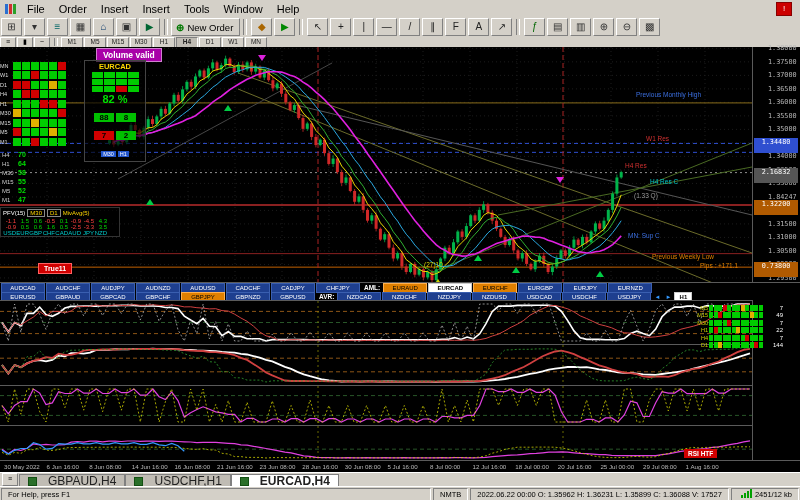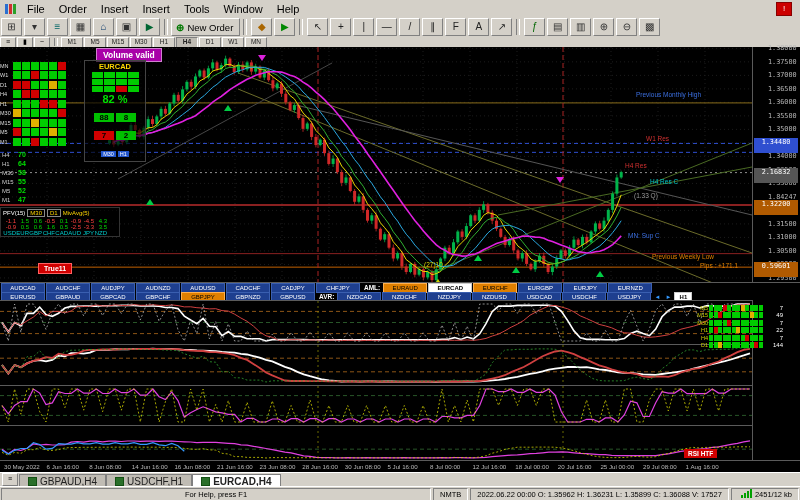--- a/index.html
+++ b/index.html
@@ -91,30 +91,30 @@
             font-weight:bold;padding:0 4px;line-height:9px;}
   
   #time-axis{position:absolute;left:0;top:460px;width:800px;height:12px;background:#000;
              border-top:1px solid #5a5a5a;box-sizing:border-box;}
   .ta-lbl{position:absolute;top:2px;font-size:6.2px;color:#b8b8b8;white-space:nowrap;}
   
   #tabsbar{position:absolute;left:0;top:472px;width:800px;height:14px;background:#d4d0c8;
            border-top:1px solid #fff;display:flex;align-items:flex-end;}
   .tabbar-btn{width:14px;height:11px;margin:0 1px 1px 2px;border:1px solid;
               border-color:#fff #808080 #808080 #fff;font-size:7px;text-align:center;line-height:10px;}
-  .tab{height:12px;display:flex;align-items:center;gap:3px;padding:0 8px;font-size:10px;
+  .tab{height:12px;display:flex;align-items:center;gap:11px;padding:0 8px;font-size:12px;
        border:1px solid #808080;border-bottom:none;background:#c0bcb4;color:#222;}
   .tab.active{background:#fff;font-weight:bold;}
   .tab-ico{width:7px;height:7px;background:#2a6f2a;border:1px solid #135013;}
   
   #statusbar{position:absolute;left:0;top:486px;width:800px;height:14px;background:#d4d0c8;
              border-top:1px solid #fff;display:flex;align-items:center;font-size:7.5px;color:#000;}
   .status-seg{height:11px;line-height:11px;border:1px solid;border-color:#808080 #fff #fff #808080;
               padding:0 6px;margin:0 1px;white-space:nowrap;overflow:hidden;}
-  #seg-help{flex:1;text-align:center;}
+  #seg-help{flex:1;}
   #signal-icon{display:flex;align-items:flex-end;gap:1px;height:9px;margin:0 3px;}
   #signal-icon span{width:2px;background:#00a000;}
 </style>
 </head>
 <body>
 
 <div id="app">
 
   <div id="menubar">
     <div id="app-icon">
@@ -524,21 +524,21 @@
         <div class="ax-lbl" style="top: 78.3851px;">1.35000</div>
         <div class="ax-lbl" style="top: 64.8793px;">1.35500</div>
         <div class="ax-lbl" style="top: 51.3736px;">1.36000</div>
         <div class="ax-lbl" style="top: 37.8678px;">1.36500</div>
         <div class="ax-lbl" style="top: 24.3621px;">1.37000</div>
         <div class="ax-lbl" style="top: 10.8563px;">1.37500</div>
         <div class="ax-lbl" style="top: -2.64943px;">1.38000</div>
         <div class="ax-marker" style="top: 120.603px; background: rgb(85, 85, 85);">2.16832</div>
         <div class="ax-marker" style="top: 91.431px; background: rgb(47, 79, 208);">1.34480</div>
         <div class="ax-marker" style="top: 153.017px; background: rgb(176, 90, 0);">1.32200</div>
-        <div class="ax-marker" style="top: 215.144px; background: rgb(176, 90, 0);">0.59601</div>
+        <div class="ax-marker" style="top: 215.144px; background: rgb(176, 90, 0);">0.73800</div>
       </div>
     <div id="vol-chip">Volume valid</div>
     <div id="mini-panel"><div id="mini-sym">EURCAD</div><div class="mini-grid-row">
           <div class="mini-cell" style="background: rgb(0, 204, 0);"></div>
           <div class="mini-cell" style="background: rgb(0, 204, 0);"></div>
           <div class="mini-cell" style="background: rgb(0, 204, 0);"></div>
           <div class="mini-cell" style="background: rgb(0, 204, 0);"></div>
         </div><div class="mini-grid-row">
           <div class="mini-cell" style="background: rgb(0, 204, 0);"></div>
           <div class="mini-cell" style="background: rgb(0, 204, 0);"></div>

